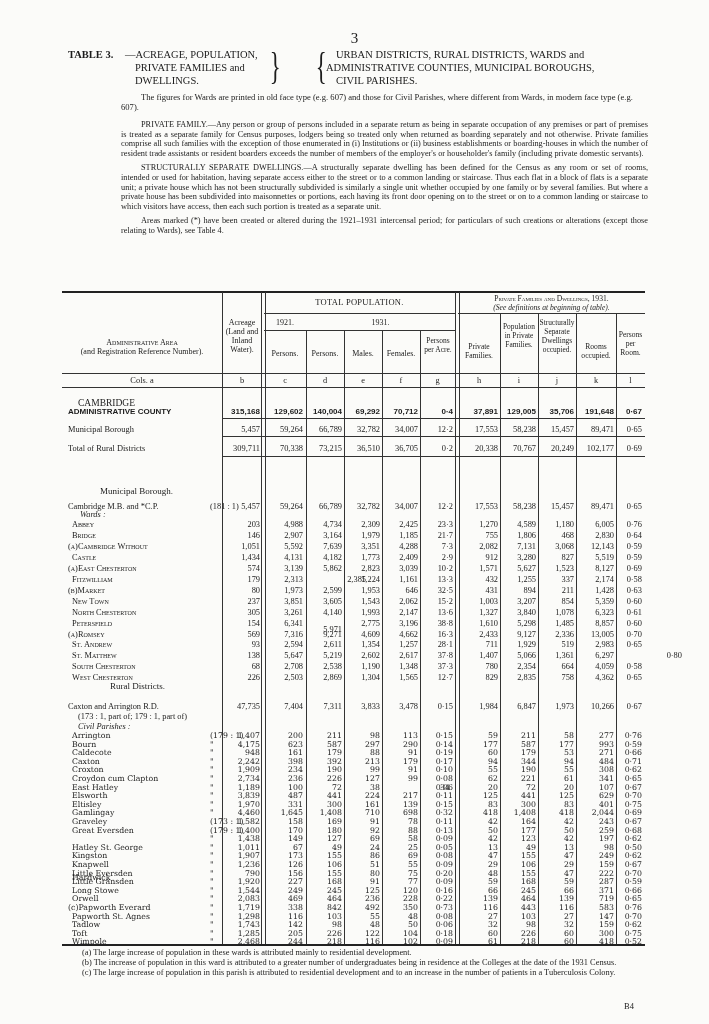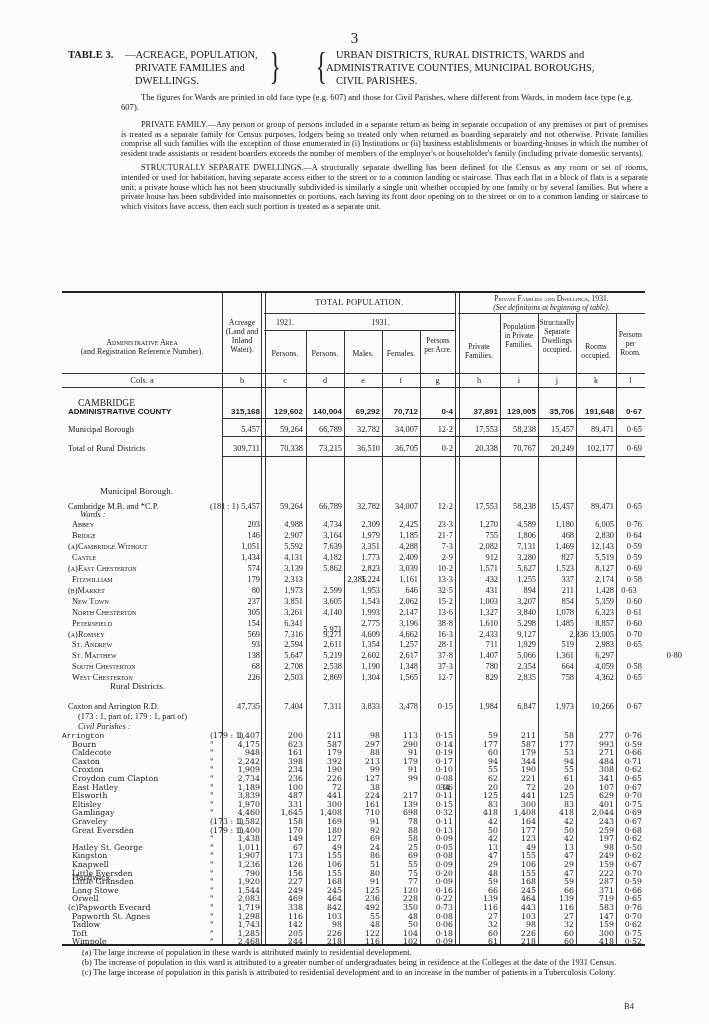--- a/index.html
+++ b/index.html
@@ -43,20 +43,21 @@
   <span class="brace1">}</span>
   <span class="brace2">{</span>
   <div class="rt"><div style="padding-left:10px">URBAN DISTRICTS, RURAL DISTRICTS, WARDS and</div><div>ADMINISTRATIVE COUNTIES, MUNICIPAL BOROUGHS,</div><div style="padding-left:10px">CIVIL PARISHES.</div></div>
 </div>
 
 <div class="note-top">The figures for Wards are printed in old face type (e.g. 607) and those for Civil Parishes, where different from Wards, in modern face type (e.g. 607).</div>
 
 <div class="defs">
   <p>PRIVATE FAMILY.—Any person or group of persons included in a separate return as being in separate occupation of any premises or part of premises is treated as a separate family for Census purposes, lodgers being so treated only when returned as boarding separately and not otherwise. Private families comprise all such families with the exception of those enumerated in (i) Institutions or (ii) business establishments or boarding-houses in which the number of resident trade assistants or resident boarders exceeds the number of members of the employer's or householder's family (including private domestic servants).</p>
   <p>STRUCTURALLY SEPARATE DWELLINGS.—A structurally separate dwelling has been defined for the Census as any room or set of rooms, intended or used for habitation, having separate access either to the street or to a common landing or staircase. Thus each flat in a block of flats is a separate unit; a private house which has not been structurally subdivided is similarly a single unit whether occupied by one family or by several families. But where a private house has been subdivided into maisonnettes or portions, each having its front door opening on to the street or on to a common landing or staircase to which visitors have access, then each such portion is treated as a separate unit.</p>
+  <p>Areas marked (*) have been created or altered during the 1921–1931 intercensal period; for particulars of such creations or alterations (except those relating to Wards), see Table 4.</p>
 </div>
 
 <div class="rule-thick" style="top:291px"></div>
 <div class="rule-thick" style="top:944px"></div>
 <div class="hl" style="left:62px;width:583px;top:373px"></div>
 <div class="hl" style="left:62px;width:583px;top:387px"></div>
 <div class="hl" style="left:264px;width:191px;top:313px"></div>
 <div class="hl" style="left:264px;width:191px;top:330px"></div>
 <div class="hl" style="left:458px;width:187px;top:313px"></div>
 <div class="hl" style="left:284px;width:123px;top:418px"></div>
@@ -207,21 +208,21 @@
     <div class="row sc" style="top: 541.9px;">
       <span class="lab">(a)Cambridge Without</span>
       <span class="c" style="left: 160px; width: 38px;">1,051</span>
       <span class="c" style="left: 202px; width: 39px;">5,592</span>
       <span class="c" style="left: 244px; width: 36px;">7,639</span>
       <span class="c" style="left: 282px; width: 36px;">3,351</span>
       <span class="c" style="left: 320px; width: 36px;">4,288</span>
       <span class="c" style="left: 358px; width: 33px;">7·3</span>
       <span class="c" style="left: 396px; width: 40px;">2,082</span>
       <span class="c" style="left: 438px; width: 36px;">7,131</span>
-      <span class="c" style="left: 476px; width: 36px;">1,469</span>
+      <span class="c" style="left: 476px; width: 36px;">3,068</span>
       <span class="c" style="left: 514px; width: 38px;">12,143</span>
       <span class="c" style="left: 554px; width: 26px;">0·59</span>
     </div>
     <div class="row sc" style="top: 552.85px;">
       <span class="lab" style="left: 10px;">Castle</span>
       <span class="c" style="left: 160px; width: 38px;">1,434</span>
       <span class="c" style="left: 202px; width: 39px;">4,131</span>
       <span class="c" style="left: 244px; width: 36px;">4,182</span>
       <span class="c" style="left: 282px; width: 36px;">1,773</span>
       <span class="c" style="left: 320px; width: 36px;">2,409</span>
@@ -265,21 +266,21 @@
       <span class="c" style="left: 160px; width: 38px;">80</span>
       <span class="c" style="left: 202px; width: 39px;">1,973</span>
       <span class="c" style="left: 244px; width: 36px;">2,599</span>
       <span class="c" style="left: 282px; width: 36px;">1,953</span>
       <span class="c" style="left: 320px; width: 36px;">646</span>
       <span class="c" style="left: 358px; width: 33px;">32·5</span>
       <span class="c" style="left: 396px; width: 40px;">431</span>
       <span class="c" style="left: 438px; width: 36px;">894</span>
       <span class="c" style="left: 476px; width: 36px;">211</span>
       <span class="c" style="left: 514px; width: 38px;">1,428</span>
-      <span class="c" style="left: 554px; width: 26px; text-align: center;">0·63</span>
+      <span class="c" style="left: 554px; width: 26px;">0·63</span>
     </div>
     <div class="row sc" style="top: 596.65px;">
       <span class="lab" style="left: 10px;">New Town</span>
       <span class="c" style="left: 160px; width: 38px;">237</span>
       <span class="c" style="left: 202px; width: 39px;">3,851</span>
       <span class="c" style="left: 244px; width: 36px;">3,605</span>
       <span class="c" style="left: 282px; width: 36px;">1,543</span>
       <span class="c" style="left: 320px; width: 36px;">2,062</span>
       <span class="c" style="left: 358px; width: 33px;">15·2</span>
       <span class="c" style="left: 396px; width: 40px;">1,003</span>
@@ -319,21 +320,21 @@
     <div class="row sc" style="top: 629.5px;">
       <span class="lab">(a)Romsey</span>
       <span class="c" style="left: 160px; width: 38px;">569</span>
       <span class="c" style="left: 202px; width: 39px;">7,316</span>
       <span class="c" style="left: 244px; width: 36px;">9,271</span>
       <span class="c" style="left: 282px; width: 36px;">4,609</span>
       <span class="c" style="left: 320px; width: 36px;">4,662</span>
       <span class="c" style="left: 358px; width: 33px;">16·3</span>
       <span class="c" style="left: 396px; width: 40px;">2,433</span>
       <span class="c" style="left: 438px; width: 36px;">9,127</span>
-      <span class="c" style="left: 476px; width: 36px; margin-left: 14px;">2,336</span>
+      <span class="c" style="left: 476px; width: 36px;">2,336</span>
       <span class="c" style="left: 514px; width: 38px;">13,005</span>
       <span class="c" style="left: 554px; width: 26px;">0·70</span>
     </div>
     <div class="row sc" style="top: 640.45px;">
       <span class="lab" style="left: 10px;">St. Andrew</span>
       <span class="c" style="left: 160px; width: 38px;">93</span>
       <span class="c" style="left: 202px; width: 39px;">2,594</span>
       <span class="c" style="left: 244px; width: 36px;">2,611</span>
       <span class="c" style="left: 282px; width: 36px;">1,354</span>
       <span class="c" style="left: 320px; width: 36px;">1,257</span>
@@ -397,21 +398,21 @@
       <span class="c" style="left: 358px; width: 33px;">0·15</span>
       <span class="c" style="left: 396px; width: 40px;">1,984</span>
       <span class="c" style="left: 438px; width: 36px;">6,847</span>
       <span class="c" style="left: 476px; width: 36px;">1,973</span>
       <span class="c" style="left: 514px; width: 38px;">10,266</span>
       <span class="c" style="left: 554px; width: 26px;">0·67</span>
     </div>
     <div class="sec" style="top: 712px; left: 78px;;font-size:8.4px">(173 : 1, part of; 179 : 1, part of)</div>
     <div class="sec" style="top: 722px; left: 78px;;font-style:italic;font-size:8.4px">Civil Parishes :</div>
     <div class="row modern" style="top: 731px;">
-      <span class="lab" style="left: 0; font-family: Liberation Mono, monospace;">Arrington</span>
+      <span class="lab" style="left: 10px;">Arrington</span>
       <span class="ref">(179 : 1)</span>
       <span class="c" style="left: 160px; width: 38px;">1,407</span>
       <span class="c" style="left: 202px; width: 39px;">200</span>
       <span class="c" style="left: 244px; width: 36px;">211</span>
       <span class="c" style="left: 282px; width: 36px;">98</span>
       <span class="c" style="left: 320px; width: 36px;">113</span>
       <span class="c" style="left: 358px; width: 33px;">0·15</span>
       <span class="c" style="left: 396px; width: 40px;">59</span>
       <span class="c" style="left: 438px; width: 36px;">211</span>
       <span class="c" style="left: 476px; width: 36px;">58</span>

